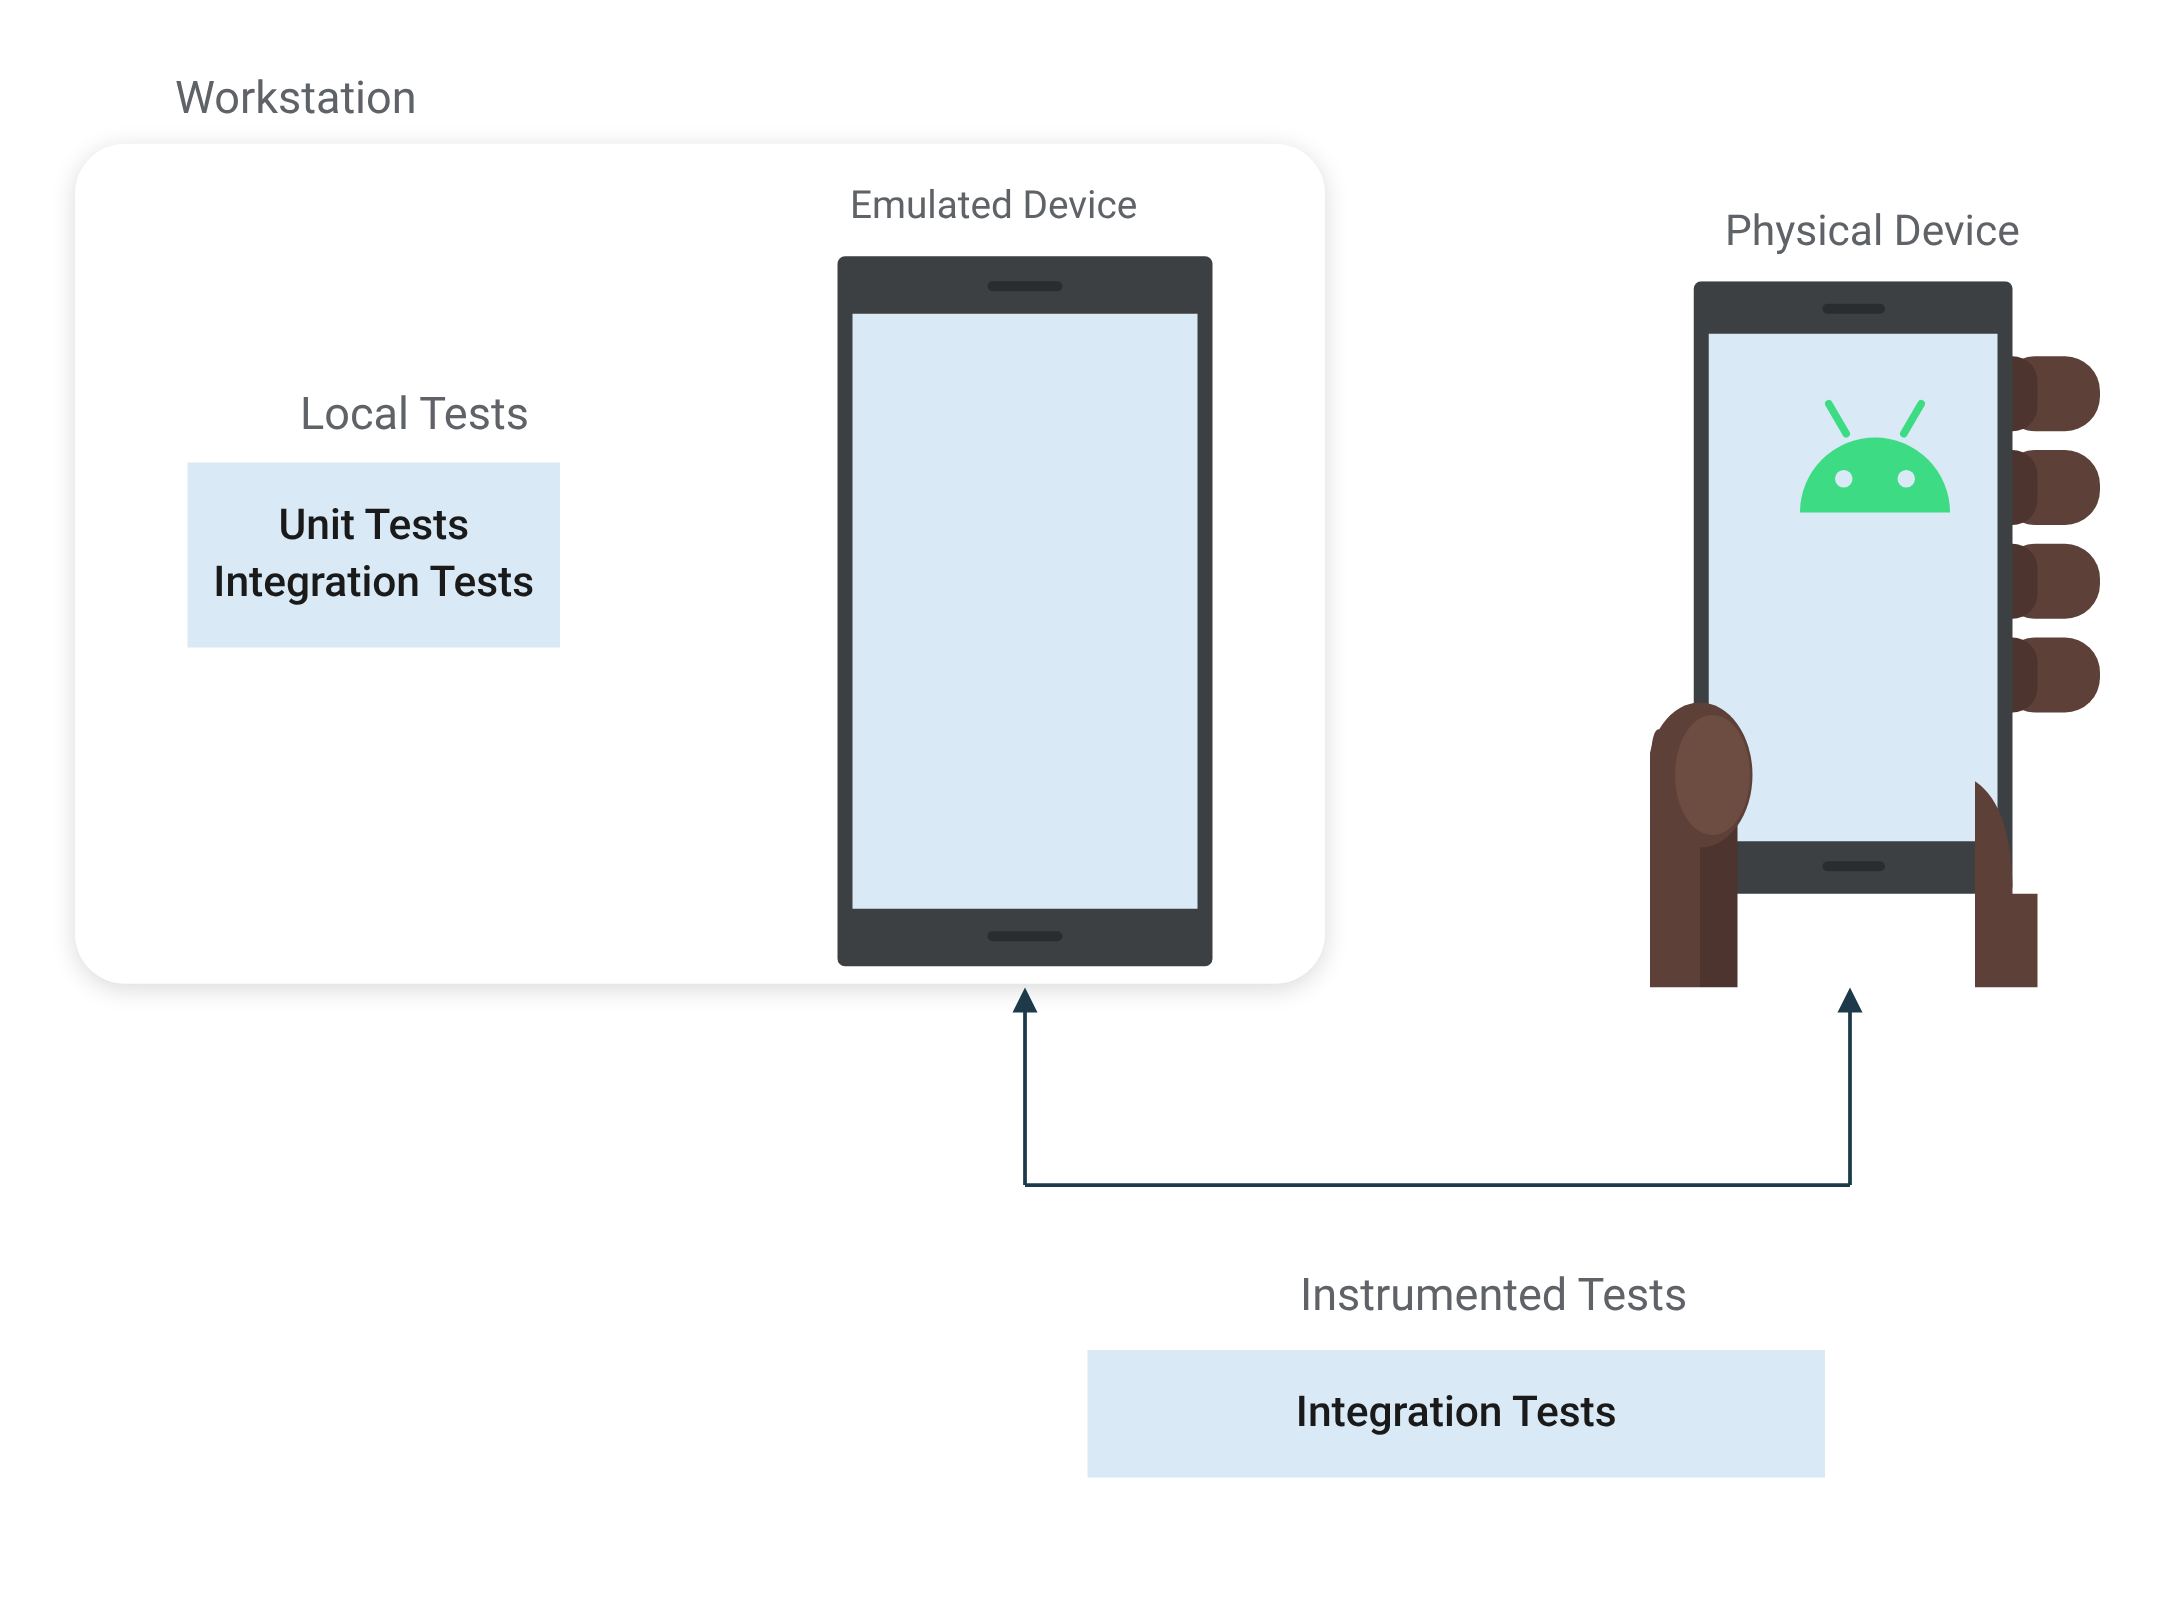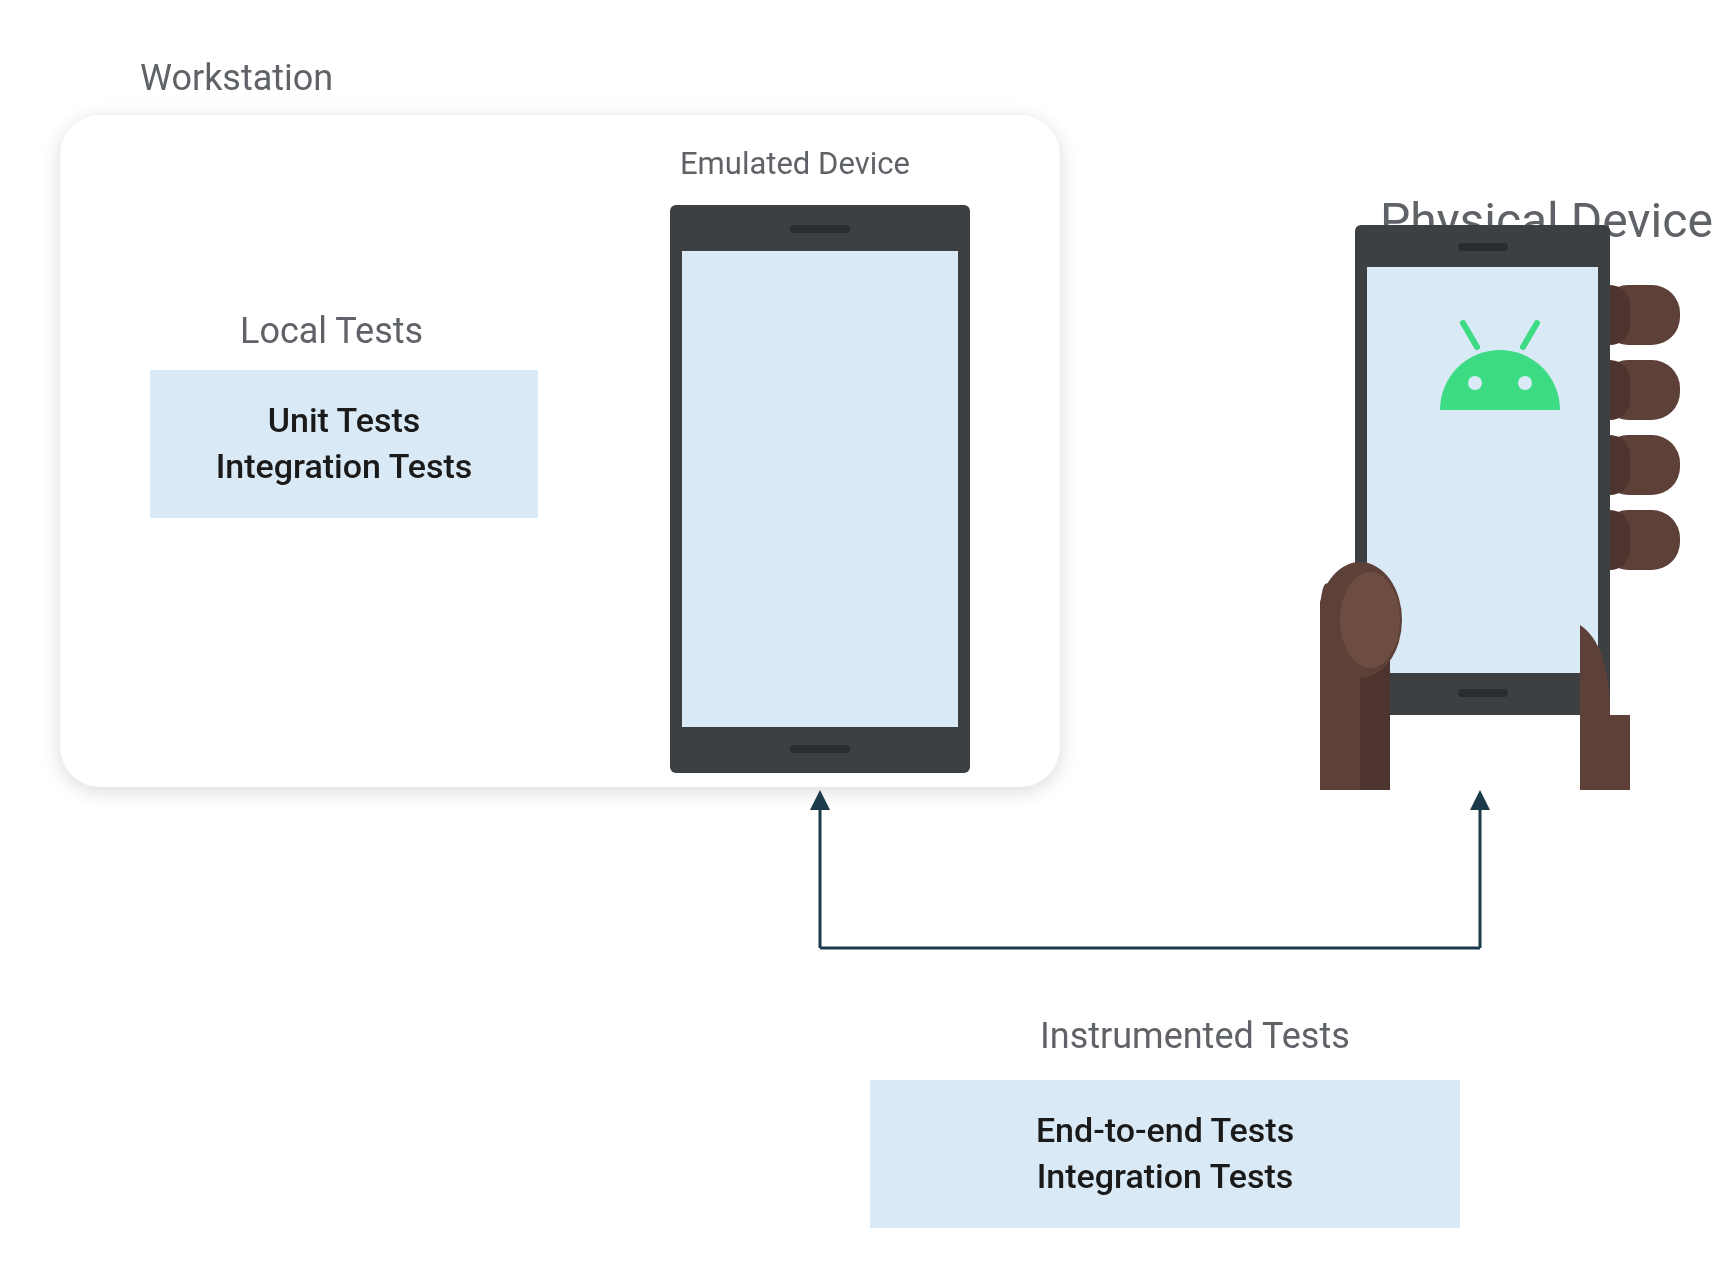--- a/index.html
+++ b/index.html
@@ -43,21 +43,21 @@
       font-size: 36px;
       color: #5f6368;
       font-weight: 400;
       text-align: right;
     }
     
     .local-tests-box {
       position: absolute;
       top: 370px;
       left: 150px;
-      width: 388px;
+      width: 298px;
       background: #d9e9f5;
       padding: 28px 20px;
       text-align: center;
     }
     
     .local-tests-box div {
       font-size: 34px;
       color: #1a1a1a;
       font-weight: 500;
       line-height: 1.35;
@@ -117,24 +117,23 @@
       width: 60px;
       height: 8px;
       background: #2a2d30;
       border-radius: 4px;
     }
     
     .physical-label {
       position: absolute;
       top: 165px;
       left: 1380px;
-      font-size: 48px;
-      color: #5f6368;
-      font-weight: 400;
-      margin-top: 27px;
+      font-size: 34px;
+      color: #5f6368;
+      font-weight: 400;
     }
     
     .hand-device {
       position: absolute;
       top: 225px;
       left: 1320px;
       width: 360px;
       height: 565px;
     }
     
@@ -266,15 +265,14 @@
   </g>
 
   <polygon points="30,2 20,22 40,22" fill="#1c3a4a"></polygon>
 
   <polygon points="690,2 680,22 700,22" fill="#1c3a4a"></polygon>
 </svg>
 
 <div class="instrumented-label">Instrumented Tests</div>
 
 <div class="instrumented-box">
-  <div>End-to-end Tests</div>
   <div>Integration Tests</div>
 </div>
 
 </body></html>

